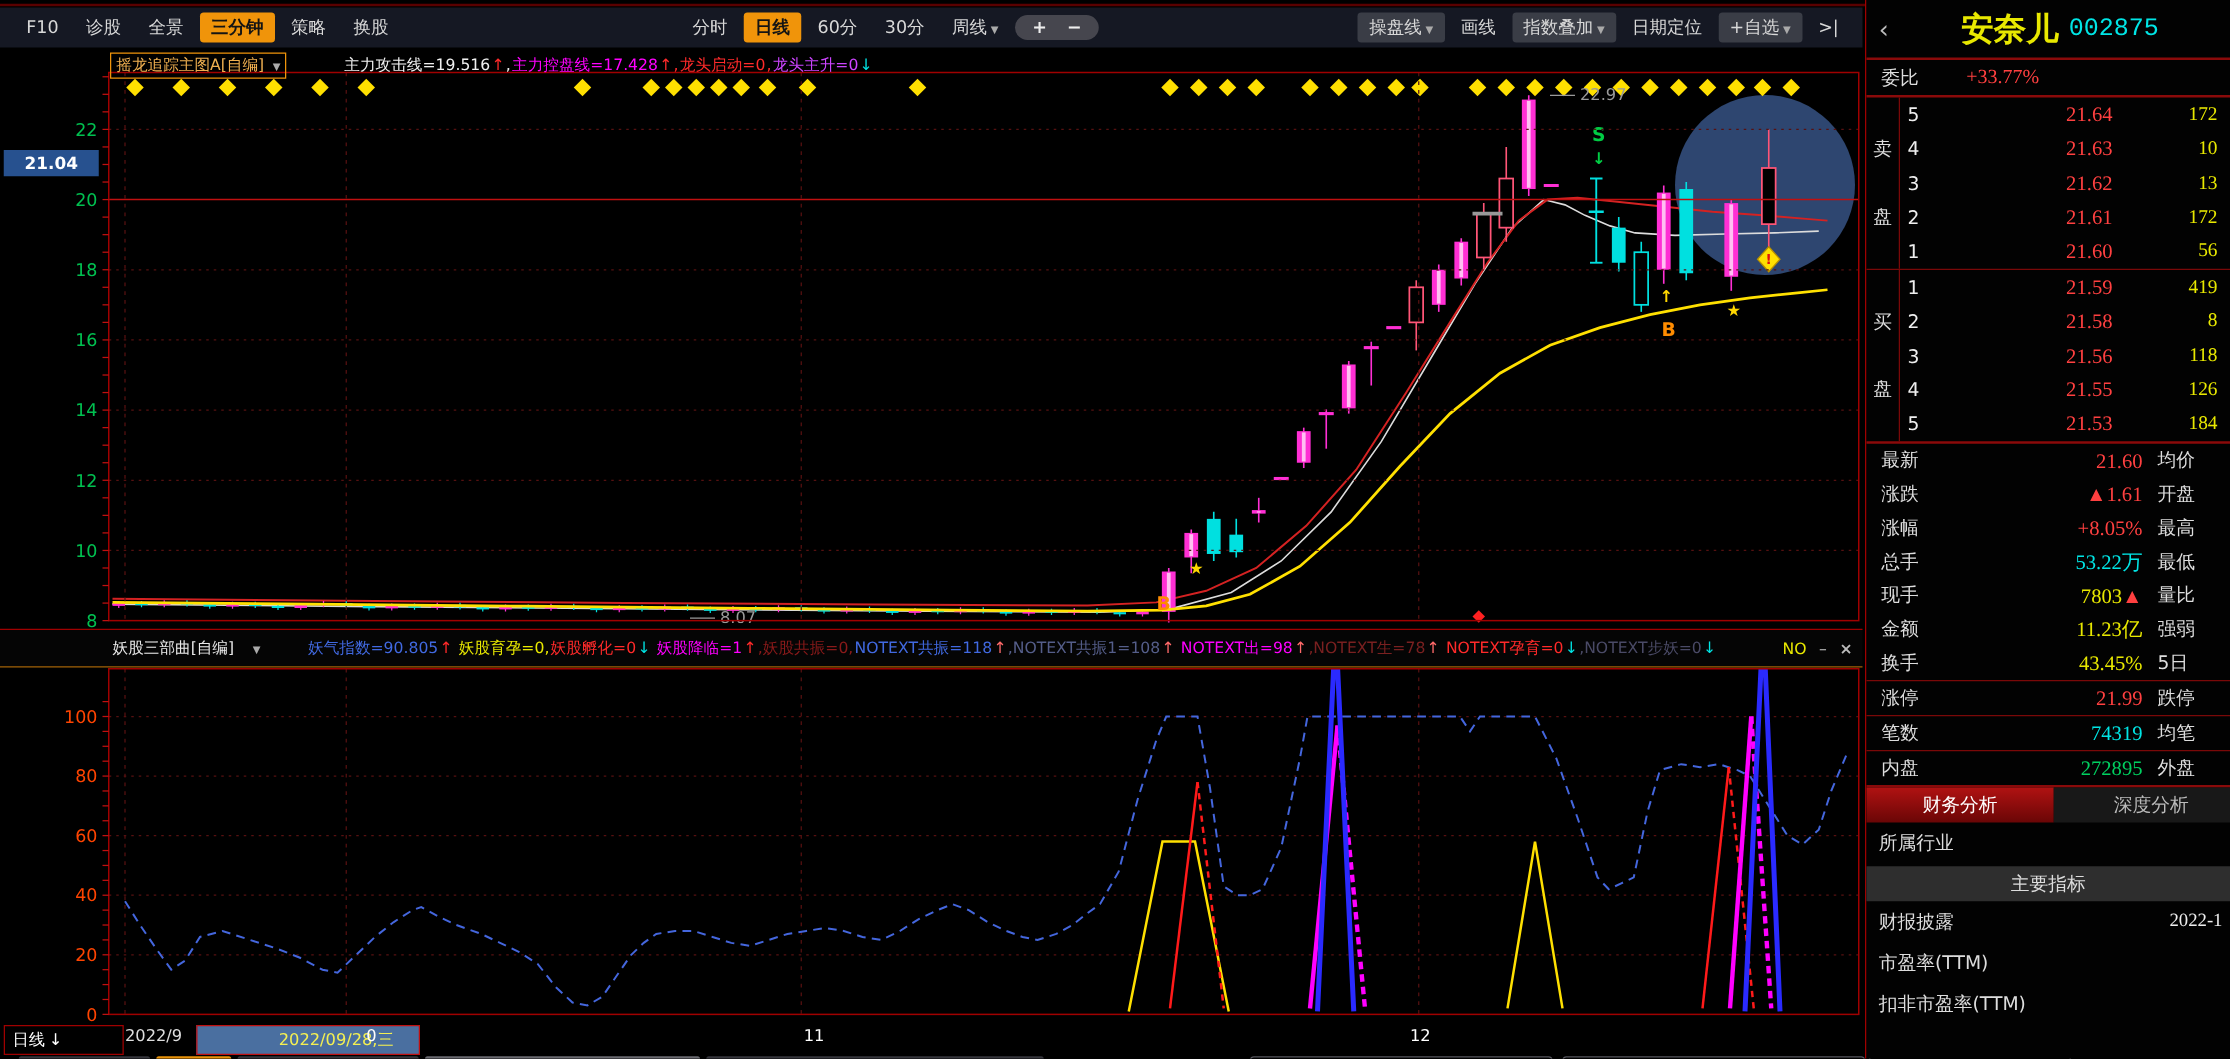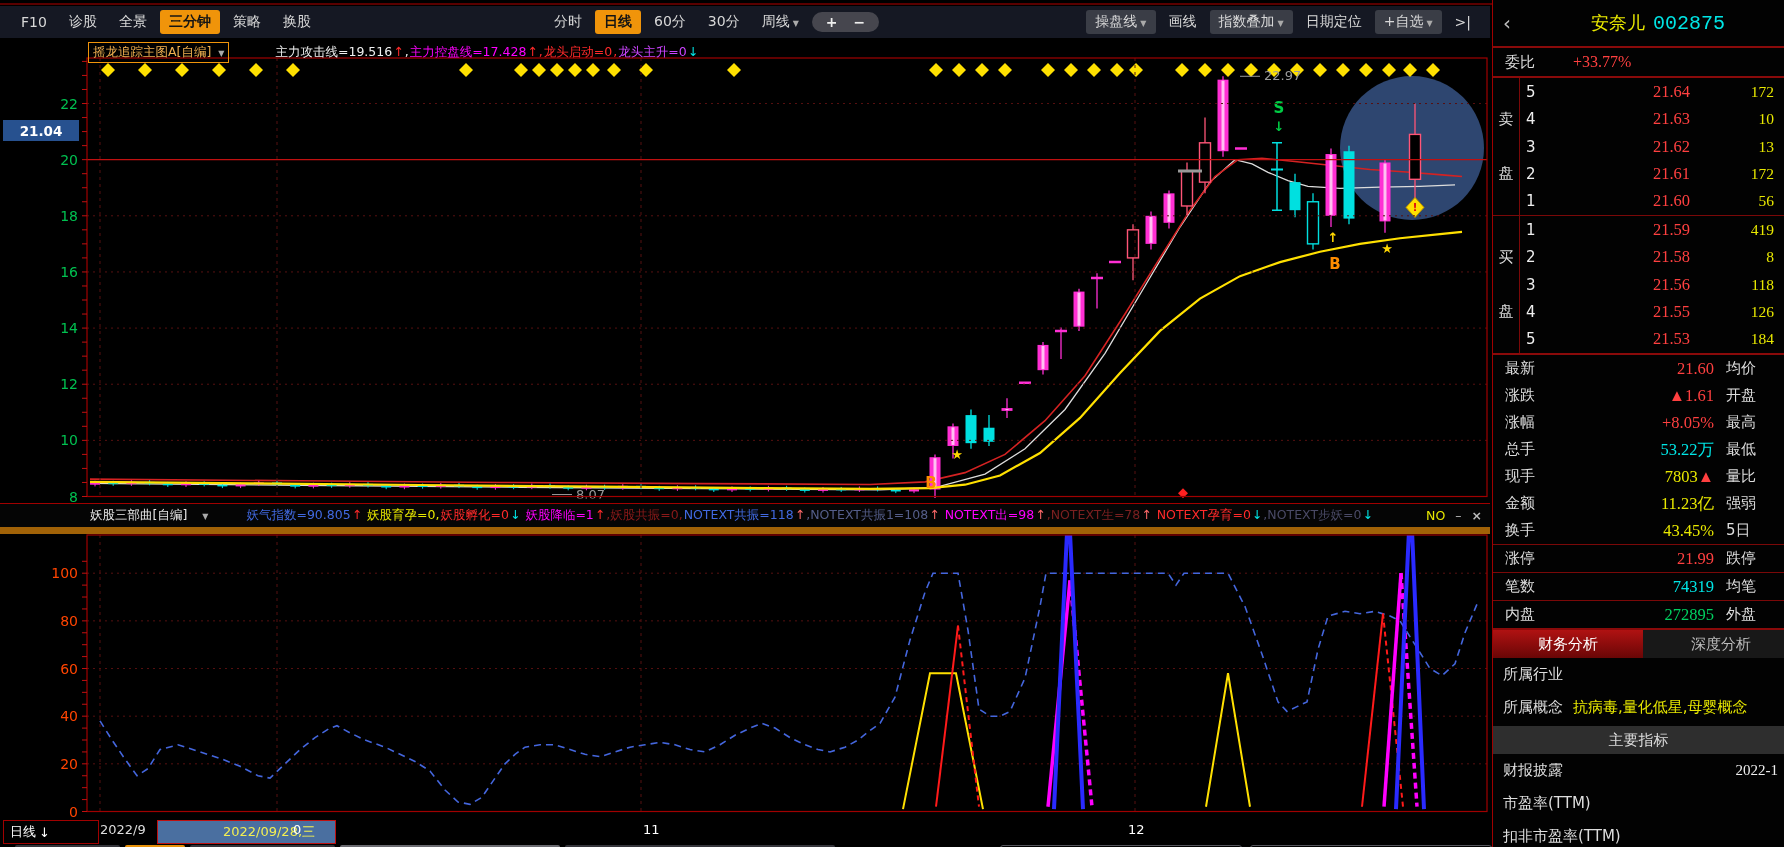--- a/index.html
+++ b/index.html
@@ -17,21 +17,21 @@
   .tb-item.active{background:#f0940a;color:#141414;font-weight:bold;}
   .tb-item.btn{background:#3a3d46;}
   .caret{font-size:8px;color:#aaa;margin-left:3px;}
   .pill{background:#46464e;border-radius:12px;padding:2px 14px;display:flex;gap:16px;
         color:#eee;font-weight:bold;}
   
   .ind-row{position:absolute;font-size:12.5px;white-space:nowrap;display:flex;align-items:center;gap:38px;}
   #ind1{left:88px;top:42px;height:20px;}
   #ind1-box{border:1px solid #f0940a;color:#f0b050;padding:1px 4px;margin-right:8px;font-size:12.5px;}
   #ind2{left:0;top:503px;width:1490px;height:31px;background:#050505;
-        border-top:1px solid #a00000;border-bottom:7px solid #a16207;box-sizing:border-box;}
+        border-top:1px solid #a00000;border-bottom:1px solid #a16207;box-sizing:border-box;}
   #ind2-name{color:#e8e8e8;margin:0 8px 0 90px;}
   #ind2-ctrl{position:absolute;right:8px;display:flex;gap:10px;align-items:center;}
   .seg{margin-right:1px;}
   
   #price-badge{position:absolute;left:3px;top:120px;width:76px;height:21px;background:#27518f;
      color:#fff;font-size:13.5px;font-weight:bold;display:flex;align-items:center;justify-content:center;}
   
   #bottombar{position:absolute;left:0;top:820px;width:1490px;height:25px;background:#000;
      font-size:13px;color:#ddd;}
   #bb-period{position:absolute;left:3px;top:0;width:88px;height:22px;border:1px solid #a00000;
@@ -44,21 +44,21 @@
   #bb-12{position:absolute;left:1128px;top:2px;color:#fff;}
   #taskbar{position:absolute;left:0;top:845px;width:1784px;height:2px;}
   .tk{position:absolute;top:0;height:4px;border-radius:3px;}
   
   #panel{position:absolute;left:1492px;top:0;width:292px;height:847px;background:#020202;
      border-left:1px solid #a00000;box-sizing:border-box;font-size:15px;overflow:hidden;}
   .sep{height:0;border-top:1px solid #7a0808;}
   .sep2{height:0;border-top:2px solid #8a0a0a;}
   #p-header{height:46px;display:flex;align-items:center;position:relative;}
   #p-back{color:#bbb;font-size:20px;margin-left:10px;}
-  #p-title{color:#e8e800;font-size:18px;font-weight:normal;margin-left:80px;}
+  #p-title{color:#e8e800;font-size:26px;font-weight:bold;margin-left:58px;}
   #p-code{color:#00e5e5;font-size:20px;margin-left:8px;font-family:Liberation Mono, monospace;}
   #p-weibi{height:28px;display:flex;align-items:center;}
   #p-weibi .lab{color:#ddd;margin-left:12px;}
   #p-weibi .val{color:#ff4040;margin-left:38px;font-family:"Liberation Serif",serif;font-size:16px;}
   .ob-wrap{display:flex;}
   .ob-side{width:26px;display:flex;flex-direction:column;border-right:1px solid #7a0808;}
   .ob-side div{flex:1;display:flex;align-items:center;justify-content:center;color:#ddd;}
   .ob-rows{flex:1;display:flex;flex-direction:column;}
   .ob-row{flex:1;display:flex;align-items:center;}
   .ob-n{width:26px;text-align:left;padding-left:6px;color:#eee;}
@@ -637,24 +637,20 @@
       </div>
     <div class="sep2"></div>
     <div id="p-tabs">
       <div id="tab-fin">财务分析</div>
       <div id="tab-deep">深度分析</div>
     </div>
     <div class="info-row">
       <span class="lab">所属行业</span>
       <span class="val"></span>
     </div>
-    <div class="info-row">
-      <span class="lab">所属概念</span>
-      <span class="val">抗病毒,量化低星,母婴概念</span>
-    </div>
     <div id="p-section">主要指标</div>
     <div id="fin-rows">
         <div class="fin-row">
           <span class="lab">财报披露</span>
           <span class="val">2022-1</span>
         </div>
         <div class="fin-row">
           <span class="lab">市盈率(TTM)</span>
           <span class="val"></span>
         </div>

